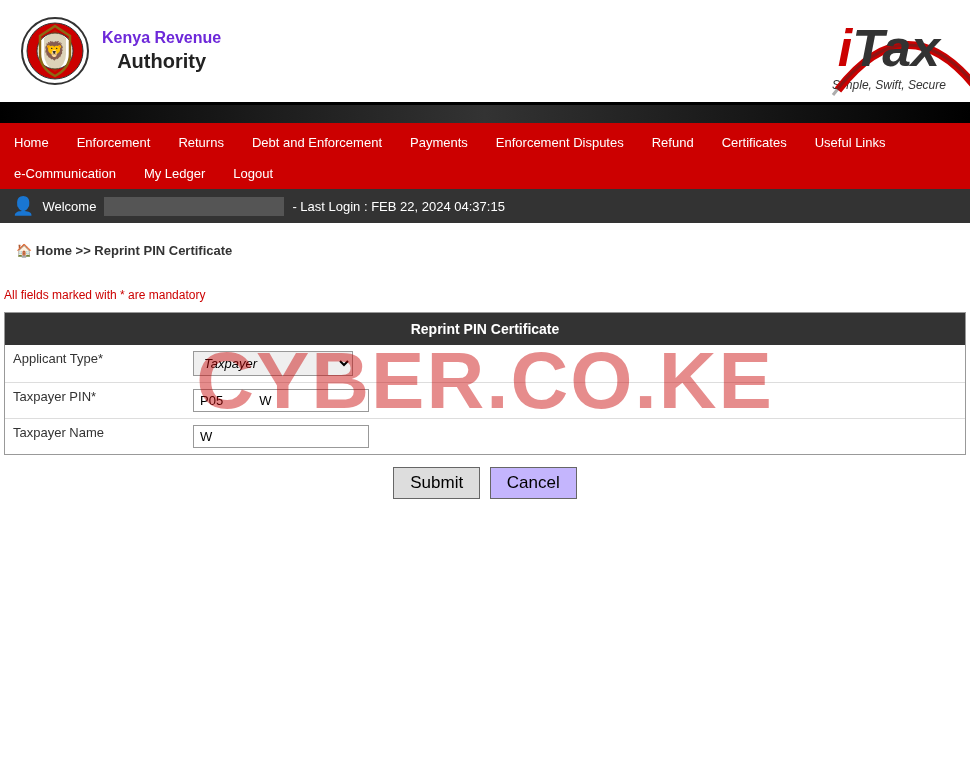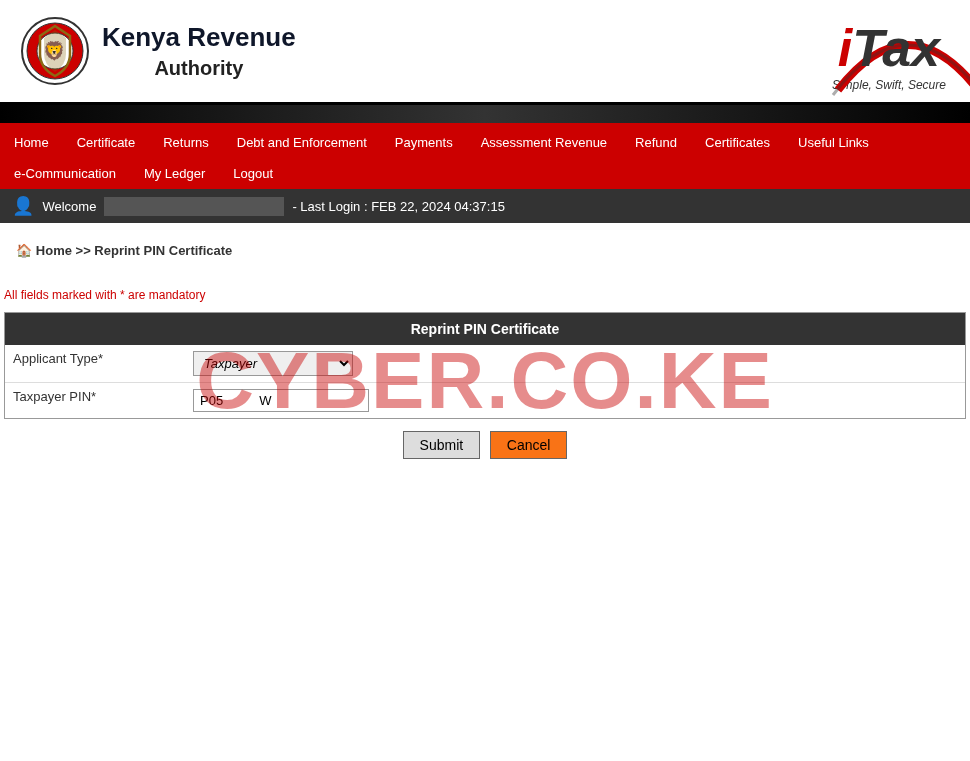--- a/index.html
+++ b/index.html
@@ -38,23 +38,23 @@
     .form-header { background: #333; color: #fff; padding: 8px 12px; font-size: 14px; font-weight: bold; text-align: center; }
     .form-row { display: flex; align-items: flex-start; padding: 6px 8px; border-bottom: 1px solid #ddd; }
     .form-row:last-child { border-bottom: none; }
     .form-label { width: 180px; font-size: 13px; color: #333; }
     .form-control { border: 1px solid #999; padding: 3px 6px; font-size: 13px; }
     .form-select { width: 160px; font-style: italic; }
     .form-input { width: 176px; }
 
     
     .btn-row { text-align: center; padding: 12px; }
-    .btn { padding: 5px 16px; font-size: 14px; cursor: pointer; border: 1px solid #666; margin: 0 3px; }
+    .btn { padding: 5px 16px; font-size: 17px; cursor: pointer; border: 1px solid #666; margin: 0 3px; }
     .btn-submit { background: #ddd; }
-    .btn-cancel { background: #f97316; }
+    .btn-cancel { background: #c4b5fd; }
 
     
     .watermark { position: fixed; top: 50%; left: 50%; transform: translate(-50%, -50%); font-size: 80px; font-weight: bold; color: rgba(200, 0, 0, 0.45); white-space: nowrap; pointer-events: none; z-index: 9999; letter-spacing: 2px; }
 
     
     .kra-emblem-svg { width: 70px; height: 70px; }
   </style>
 </head>
 <body>
 
@@ -66,21 +66,21 @@
       <circle cx="35" cy="35" r="33" fill="#fff" stroke="#333" stroke-width="2"></circle>
       <circle cx="35" cy="35" r="28" fill="#c00" stroke="#333" stroke-width="1"></circle>
       <circle cx="35" cy="35" r="18" fill="#fff" stroke="#333" stroke-width="1"></circle>
 
       <path d="M35 10 L50 20 L50 38 Q50 52 35 60 Q20 52 20 38 L20 20 Z" fill="none" stroke="#8B6914" stroke-width="2.5"></path>
       <path d="M35 14 L46 22 L46 38 Q46 49 35 56 Q24 49 24 38 L24 22 Z" fill="#8B6914" opacity="0.3"></path>
 
       <text x="35" y="41" text-anchor="middle" font-size="18" font-weight="bold" fill="#333">🦁</text>
     </svg>
     <div>
-      <div style="font-size:26px; font-weight:bold; color:#0f172a; line-height:1.3;">Kenya Revenue</div>
+      <div style="font-size:16px; font-weight:bold; color:#6d28d9; line-height:1.3;">Kenya Revenue</div>
       <div style="font-size:20px; font-weight:bold; color:#222; line-height:1.3;text-align:center;">Authority</div>
     </div>
   </div>
 
   <div class="itax-logo-wrapper" style="display:flex; flex-direction:column; align-items:center; position:relative;">
     <div style="display:flex; align-items:flex-start;">
 
       <svg width="160" height="90" viewBox="0 0 160 90" style="position:absolute; top:0; left:0;">
         <path d="M10 80 Q80 -10 150 80" fill="none" stroke="#c00" stroke-width="8"></path>
         <path d="M5 85 Q80 -15 155 85" fill="none" stroke="#333" stroke-width="3" opacity="0.4"></path>
@@ -92,25 +92,25 @@
     <div style="font-size:12px; color:#333; font-style:italic; margin-top:-8px;">Simple, Swift, Secure</div>
   </div>
 </div>
 
 <div class="black-bar"></div>
 <div class="red-accent"></div>
 
 <div class="nav-bar">
   <div class="nav-row1">
     <span class="nav-item">Home</span>
-    <span class="nav-item">Certificate</span>
+    <span class="nav-item">Enforcement</span>
     <span class="nav-item">Returns</span>
     <span class="nav-item">Debt and Enforcement</span>
     <span class="nav-item">Payments</span>
-    <span class="nav-item">Assessment Revenue</span>
+    <span class="nav-item">Enforcement Disputes</span>
     <span class="nav-item">Refund</span>
     <span class="nav-item">Certificates</span>
     <span class="nav-item">Useful Links</span>
   </div>
   <div class="nav-row2">
     <span class="nav-item">e-Communication</span>
     <span class="nav-item">My Ledger</span>
     <span class="nav-item">Logout</span>
   </div>
 </div>
@@ -142,19 +142,23 @@
         <option>Tax Agent</option>
         <option>Other</option>
       </select>
     </div>
 
     <div class="form-row">
       <div class="form-label">Taxpayer PIN*</div>
       <input type="text" class="form-control form-input" value="P05          W" style="">
     </div>
 
+    <div class="form-row">
+      <div class="form-label">Taxpayer Name</div>
+      <input type="text" class="form-control form-input" value="W" style="">
+    </div>
   </div>
 
   <div class="btn-row">
     <button class="btn btn-submit">Submit</button>
     <button class="btn btn-cancel">Cancel</button>
   </div>
 </div>
 
 </body></html>

